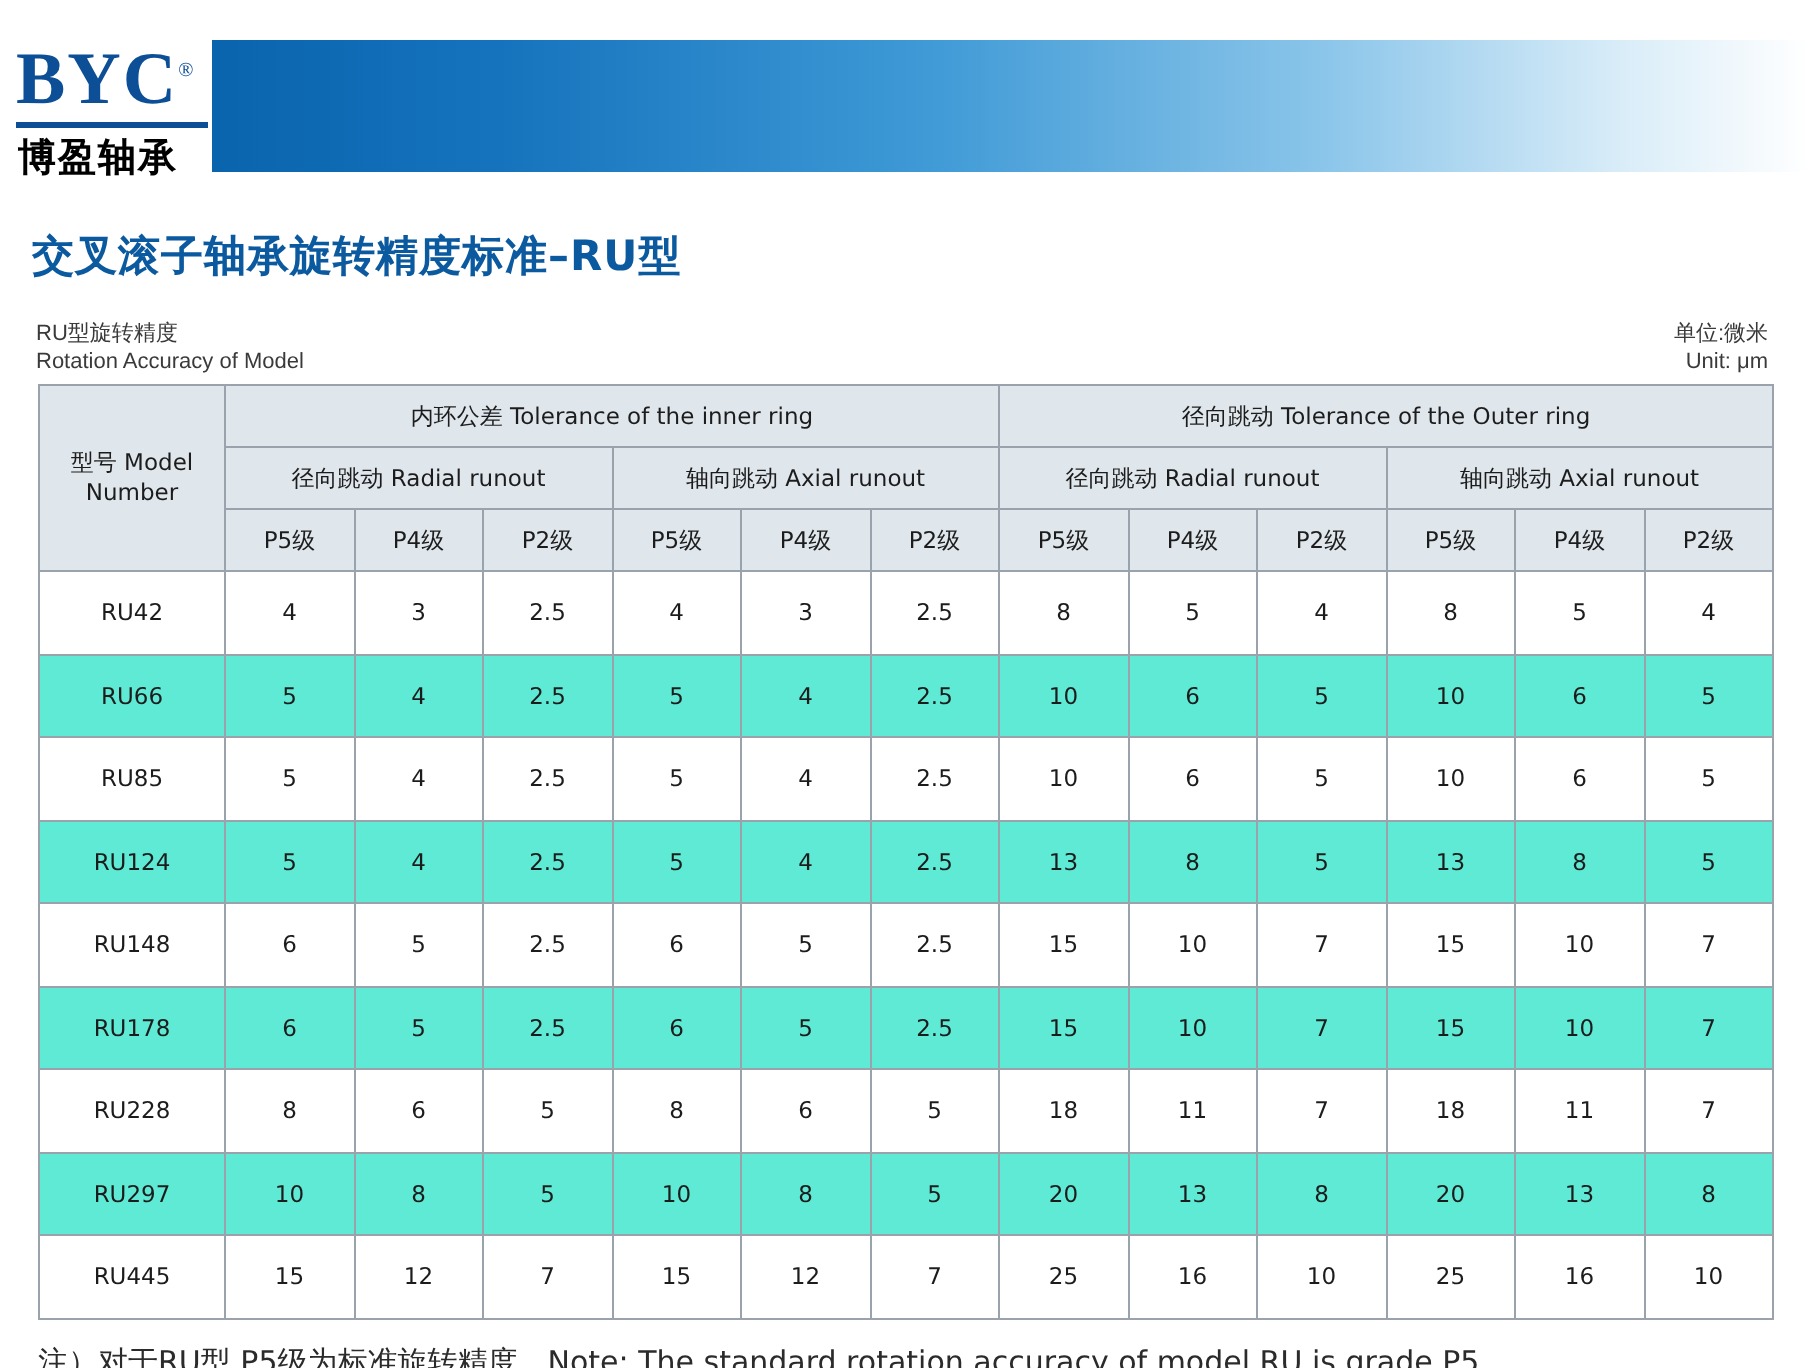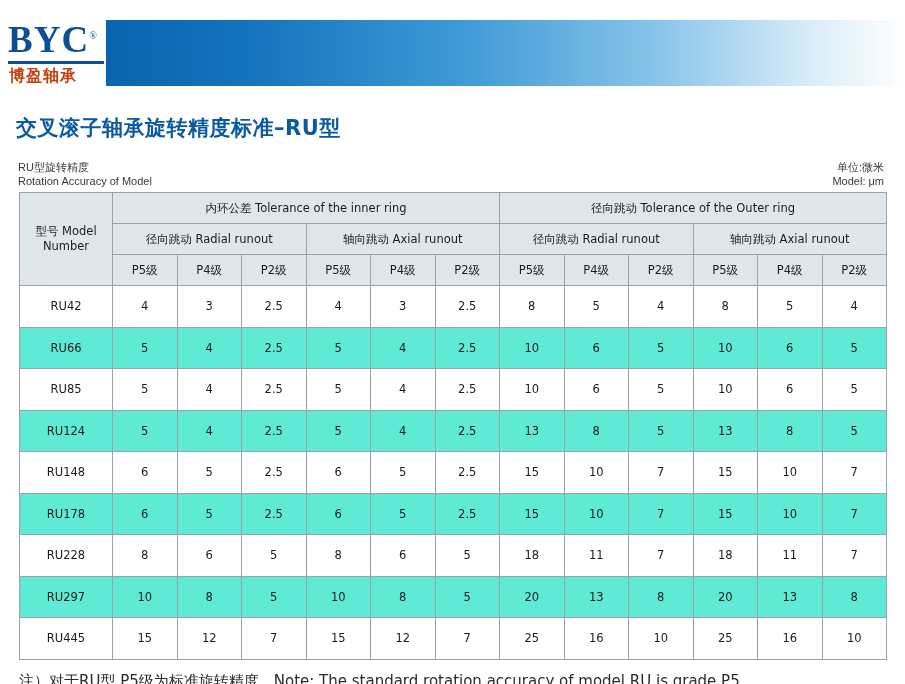--- a/index.html
+++ b/index.html
@@ -55,22 +55,22 @@
   }
   .logo-rule {
     width: 96px;
     height: 3px;
     background: #0d4f96;
     margin: 1px 0 2px 2px;
   }
   .logo-cn {
     font-family: "DejaVu Sans", sans-serif;
     font-weight: bold;
-    font-size: 16px;
-    color: #c2410c;
+    font-size: 19px;
+    color: #000000;
     letter-spacing: 1px;
     padding-left: 3px;
   }
 
   
   .page-title {
     font-family: "DejaVu Sans", sans-serif;
     font-size: 21px;
     font-weight: bold;
     color: #0b5aa0;
@@ -166,21 +166,21 @@
 
 <h1 class="page-title">交叉滚子轴承旋转精度标准–RU型</h1>
 
 <div class="caption-row">
   <div class="caption-left">
     <div>RU型旋转精度</div>
     <div>Rotation Accuracy of Model</div>
   </div>
   <div class="caption-right">
     <div>单位:微米</div>
-    <div>Model: μm</div>
+    <div>Unit: μm</div>
   </div>
 </div>
 
 <table class="spec">
   <thead>
     <tr>
       <th class="model-head" rowspan="3">
         <div>型号 Model</div>
         <div>Number</div>
       </th>

